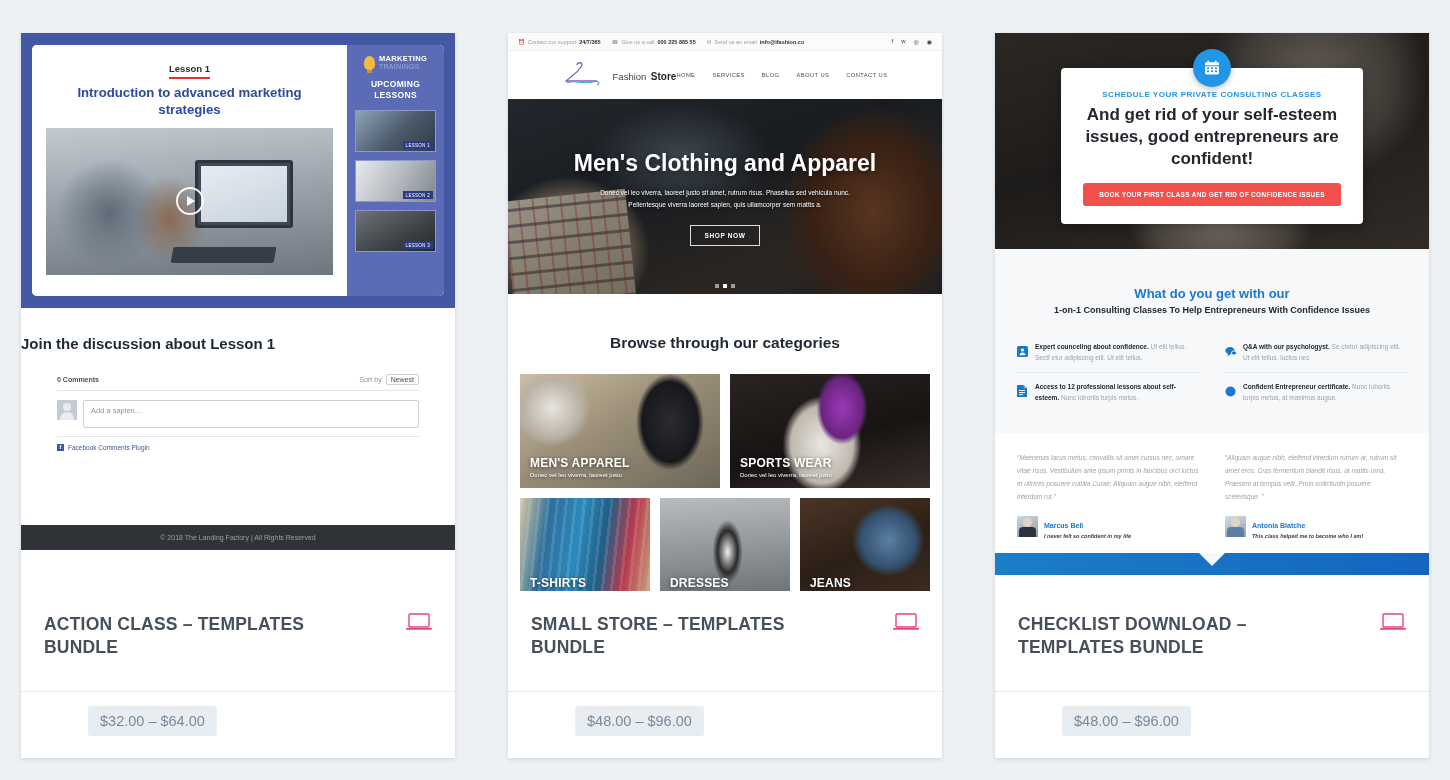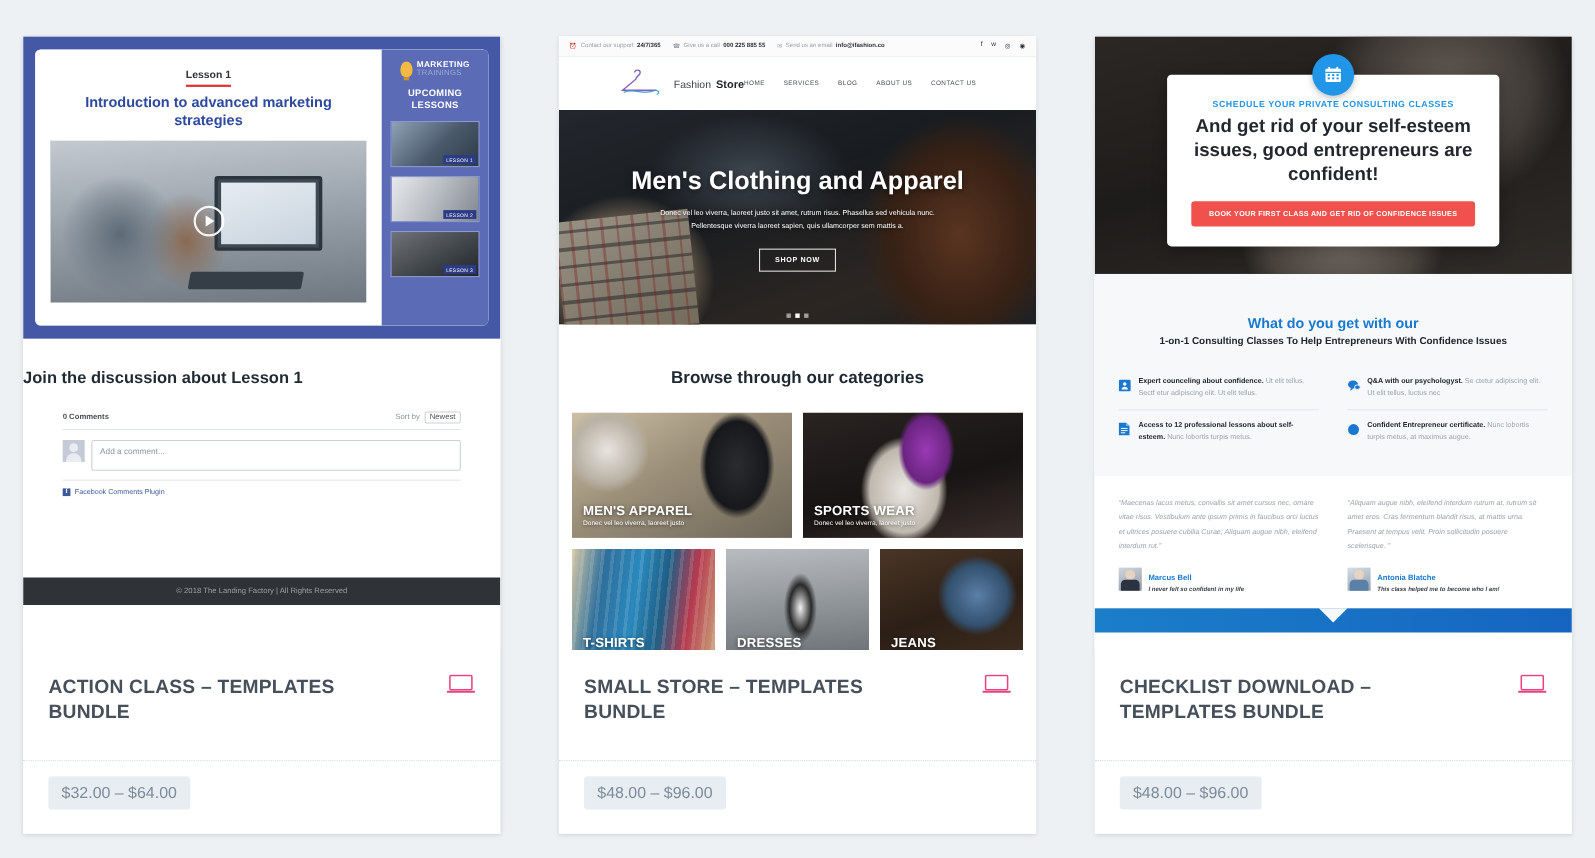--- a/index.html
+++ b/index.html
@@ -50,21 +50,21 @@
     letter-spacing: .2px;
     line-height: 1.32;
     text-transform: uppercase;
     max-width: 300px;
   }
   .laptop-icon svg { display: block; }
   .meta-div {
     border-top: 1px dotted #d4dbe2;
     margin: 0 0 0 0;
   }
-  .price-row { padding: 14px 23px 22px 23px; }
+  .price-row { padding: 14px 23px 22px 23px; margin-left: 44px; }
   .price {
     display: inline-block;
     background: #e8edf2;
     color: #7b8a99;
     font-size: 14.5px;
     padding: 7px 12px;
     border-radius: 3px;
   }
 
   
@@ -292,21 +292,21 @@
         <div class="fb">
           <div class="fb-head">
             <b>0 Comments</b>
             <span class="fb-sort">
               <span>Sort by</span>
               <span class="fb-sel">Newest</span>
             </span>
           </div>
           <div class="fb-box">
             <div class="fb-avatar"></div>
-            <div class="fb-input">Add a comment...</div>
+            <div class="fb-input">Add a sapien...</div>
           </div>
           <div class="fb-foot">
             <span class="fb-f">f</span>
             <span>Facebook Comments Plugin</span>
           </div>
         </div>
       </div>
 
       <div class="c1-footer">© 2018 The Landing Factory | All Rights Reserved</div>
     </div>

